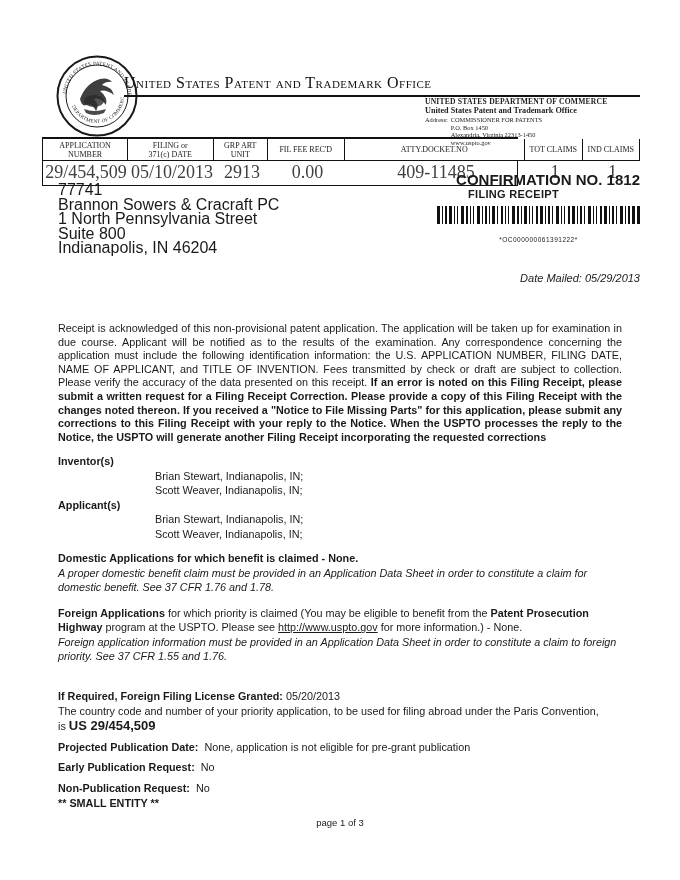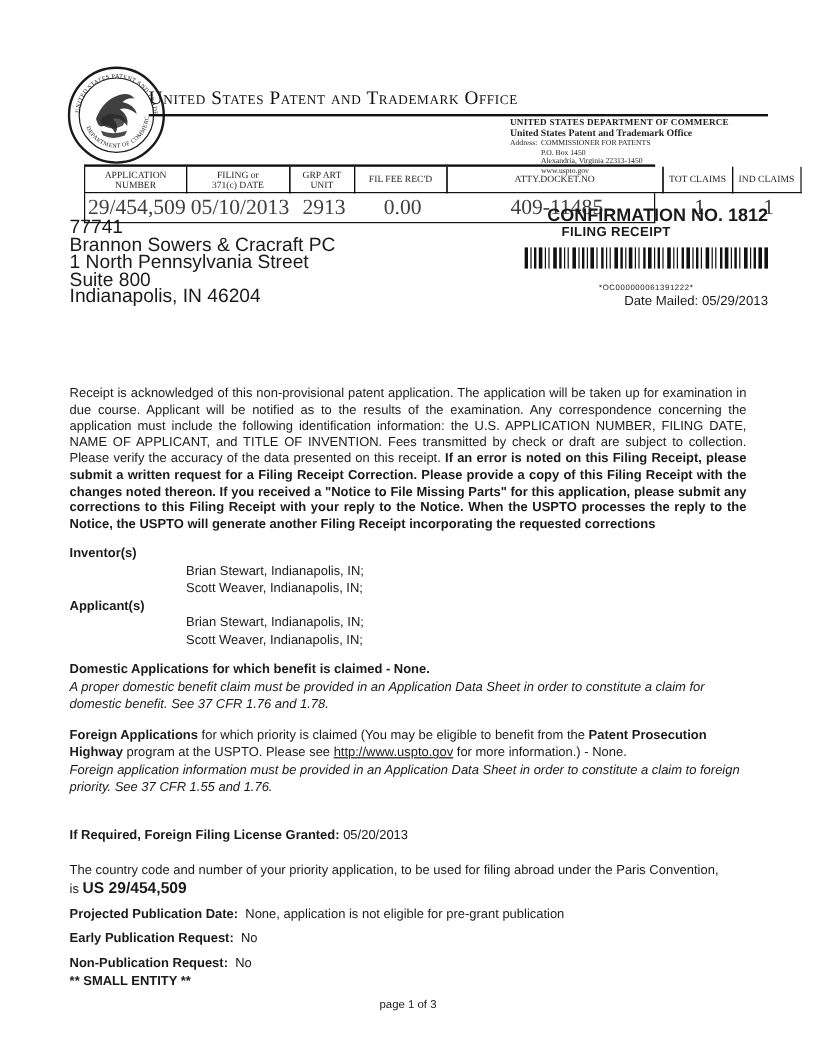--- a/index.html
+++ b/index.html
@@ -19,54 +19,54 @@
   .dept-block{
     position:absolute;left:425px;top:98px;width:215px;
     font-family:"Liberation Serif",serif;color:#222;line-height:8.5px;
   }
   .dept-line1{font-size:7.6px;font-weight:bold;letter-spacing:.2px;}
   .dept-line2{font-size:8.2px;font-weight:bold;}
   .dept-addr{display:flex;font-size:6.4px;margin-top:1px;}
   .dept-addr-label{flex:0 0 auto;margin-right:3px;}
   .dept-addr-lines{line-height:7.5px;}
   
-  .info-table{position:absolute;left:42px;top:137px;width:476px;font-family:"Liberation Serif",serif;margin-left:28px;}
+  .info-table{position:absolute;left:42px;top:137px;width:476px;font-family:"Liberation Serif",serif;}
   .it-head{display:grid;grid-template-columns:86px 86px 54px 77px 180px 58px 57px;border-top:2px solid #111;}
   .it-hcell{
     border:1.5px solid #111;border-top:none;margin-left:-1.5px;
     display:flex;flex-direction:column;justify-content:center;align-items:center;
     height:21px;font-size:8px;text-align:center;line-height:9px;color:#222;
   }
   .it-hcell:first-child{margin-left:0;}
   .it-vals{
     display:grid;grid-template-columns:86px 86px 54px 77px 180px 58px 57px;
     border-left:1.5px solid #111;border-right:1.5px solid #111;border-bottom:1.5px solid #111;
   }
   .it-vcell{font-size:18px;text-align:center;padding:1px 0 2px 0;color:#404040;}
   
   .confirmation{position:absolute;right:40px;top:171px;font-size:15px;font-weight:bold;}
   .corr-block{position:absolute;left:58px;top:183px;font-size:16px;line-height:14.6px;}
   .filing-receipt{position:absolute;left:424px;top:188px;font-size:11px;font-weight:bold;letter-spacing:.3px;padding-left:44px;}
   .barcode-wrap{position:absolute;left:437px;top:206px;width:203px;text-align:center;}
   .barcode-text{font-size:6.5px;letter-spacing:.5px;margin-top:-4px;background:#fff;display:inline-block;padding:0 2px;position:relative;}
-  .date-mailed{position:absolute;right:40px;top:245px;font-size:11px;}
+  .date-mailed{position:absolute;right:40px;top:272px;font-size:11px;font-style:italic;}
   
   .body-flow{position:absolute;left:58px;top:322px;width:564px;font-size:10.8px;line-height:13.6px;}
   .intro{text-align:justify;}
   .b{font-weight:bold;}
   .sec-label{font-weight:bold;margin-top:10px;line-height:14.5px;}
   .name-line{padding-left:97px;line-height:14.5px;}
   .kv{margin-top:10px;line-height:14.5px;}
   .kv .val{font-weight:normal;}
   .domestic-bold{font-weight:bold;margin-top:10px;line-height:14.5px;}
   .italic-note{font-style:italic;line-height:14px;}
   .foreign-par{margin-top:12px;line-height:14.5px;}
   .link{color:#1a1a1a;text-decoration:underline;cursor:pointer;}
   .license-line{margin-top:26px;line-height:14.5px;}
-  .priority-par{margin-top:15px;line-height:14.5px;}
+  .priority-par{margin-top:1px;line-height:14.5px;}
   .priority-num{font-weight:bold;font-size:13px;}
   .pub-line{margin-top:7px;line-height:14.5px;}
   .pub-line .val{margin-left:3px;}
   .proj-line{}
   .entity-line{font-weight:bold;margin-top:0;line-height:14.5px;}
   .page-footer{text-align:center;font-size:9.5px;margin-top:6px;}
 </style>
 </head>
 <body>
 

